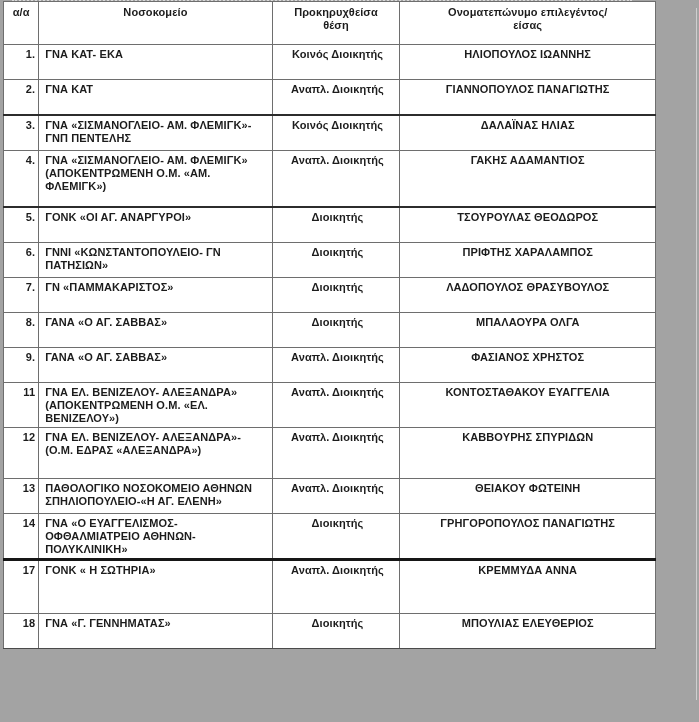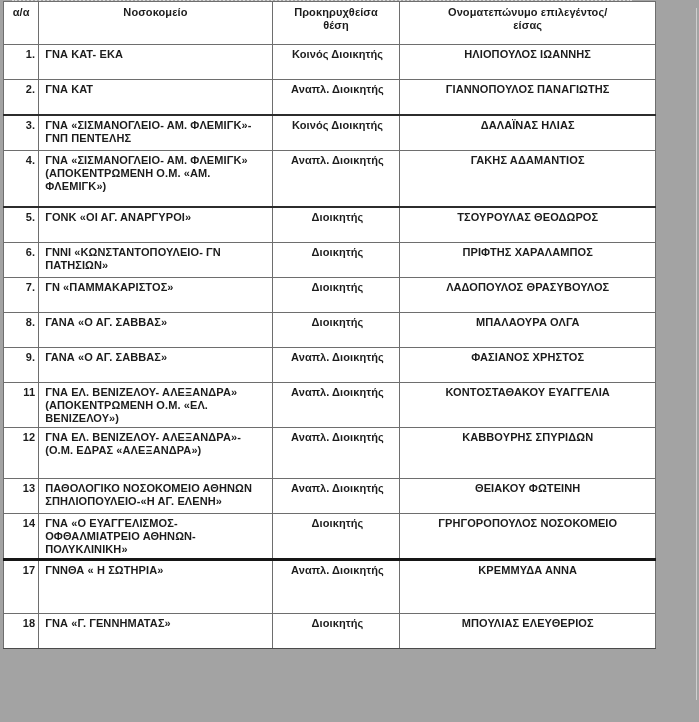--- a/index.html
+++ b/index.html
@@ -194,25 +194,25 @@
         <tr>
     <td class="c-num">13</td>
     <td class="c-hosp">ΠΑΘΟΛΟΓΙΚΟ ΝΟΣΟΚΟΜΕΙΟ ΑΘΗΝΩΝ ΣΠΗΛΙΟΠΟΥΛΕΙΟ-«Η ΑΓ. ΕΛΕΝΗ»</td>
     <td class="c-pos">Αναπλ. Διοικητής</td>
     <td class="c-name">ΘΕΙΑΚΟΥ ΦΩΤΕΙΝΗ</td>
   </tr>
         <tr>
     <td class="c-num">14</td>
     <td class="c-hosp">ΓΝΑ «Ο ΕΥΑΓΓΕΛΙΣΜΟΣ- ΟΦΘΑΛΜΙΑΤΡΕΙΟ ΑΘΗΝΩΝ- ΠΟΛΥΚΛΙΝΙΚΗ»</td>
     <td class="c-pos">Διοικητής</td>
-    <td class="c-name">ΓΡΗΓΟΡΟΠΟΥΛΟΣ ΝΟΣΟΚΟΜΕΙΟ</td>
+    <td class="c-name">ΓΡΗΓΟΡΟΠΟΥΛΟΣ ΠΑΝΑΓΙΩΤΗΣ</td>
   </tr>
         <tr>
     <td class="c-num">17</td>
-    <td class="c-hosp">ΓΝΝΘΑ « Η ΣΩΤΗΡΙΑ»</td>
+    <td class="c-hosp">ΓΟΝΚ « Η ΣΩΤΗΡΙΑ»</td>
     <td class="c-pos">Αναπλ. Διοικητής</td>
     <td class="c-name">ΚΡΕΜΜΥΔΑ ΑΝΝΑ</td>
   </tr>
         <tr>
     <td class="c-num">18</td>
     <td class="c-hosp">ΓΝΑ «Γ. ΓΕΝΝΗΜΑΤΑΣ»</td>
     <td class="c-pos">Διοικητής</td>
     <td class="c-name">ΜΠΟΥΛΙΑΣ ΕΛΕΥΘΕΡΙΟΣ</td>
   </tr>
       </tbody>

